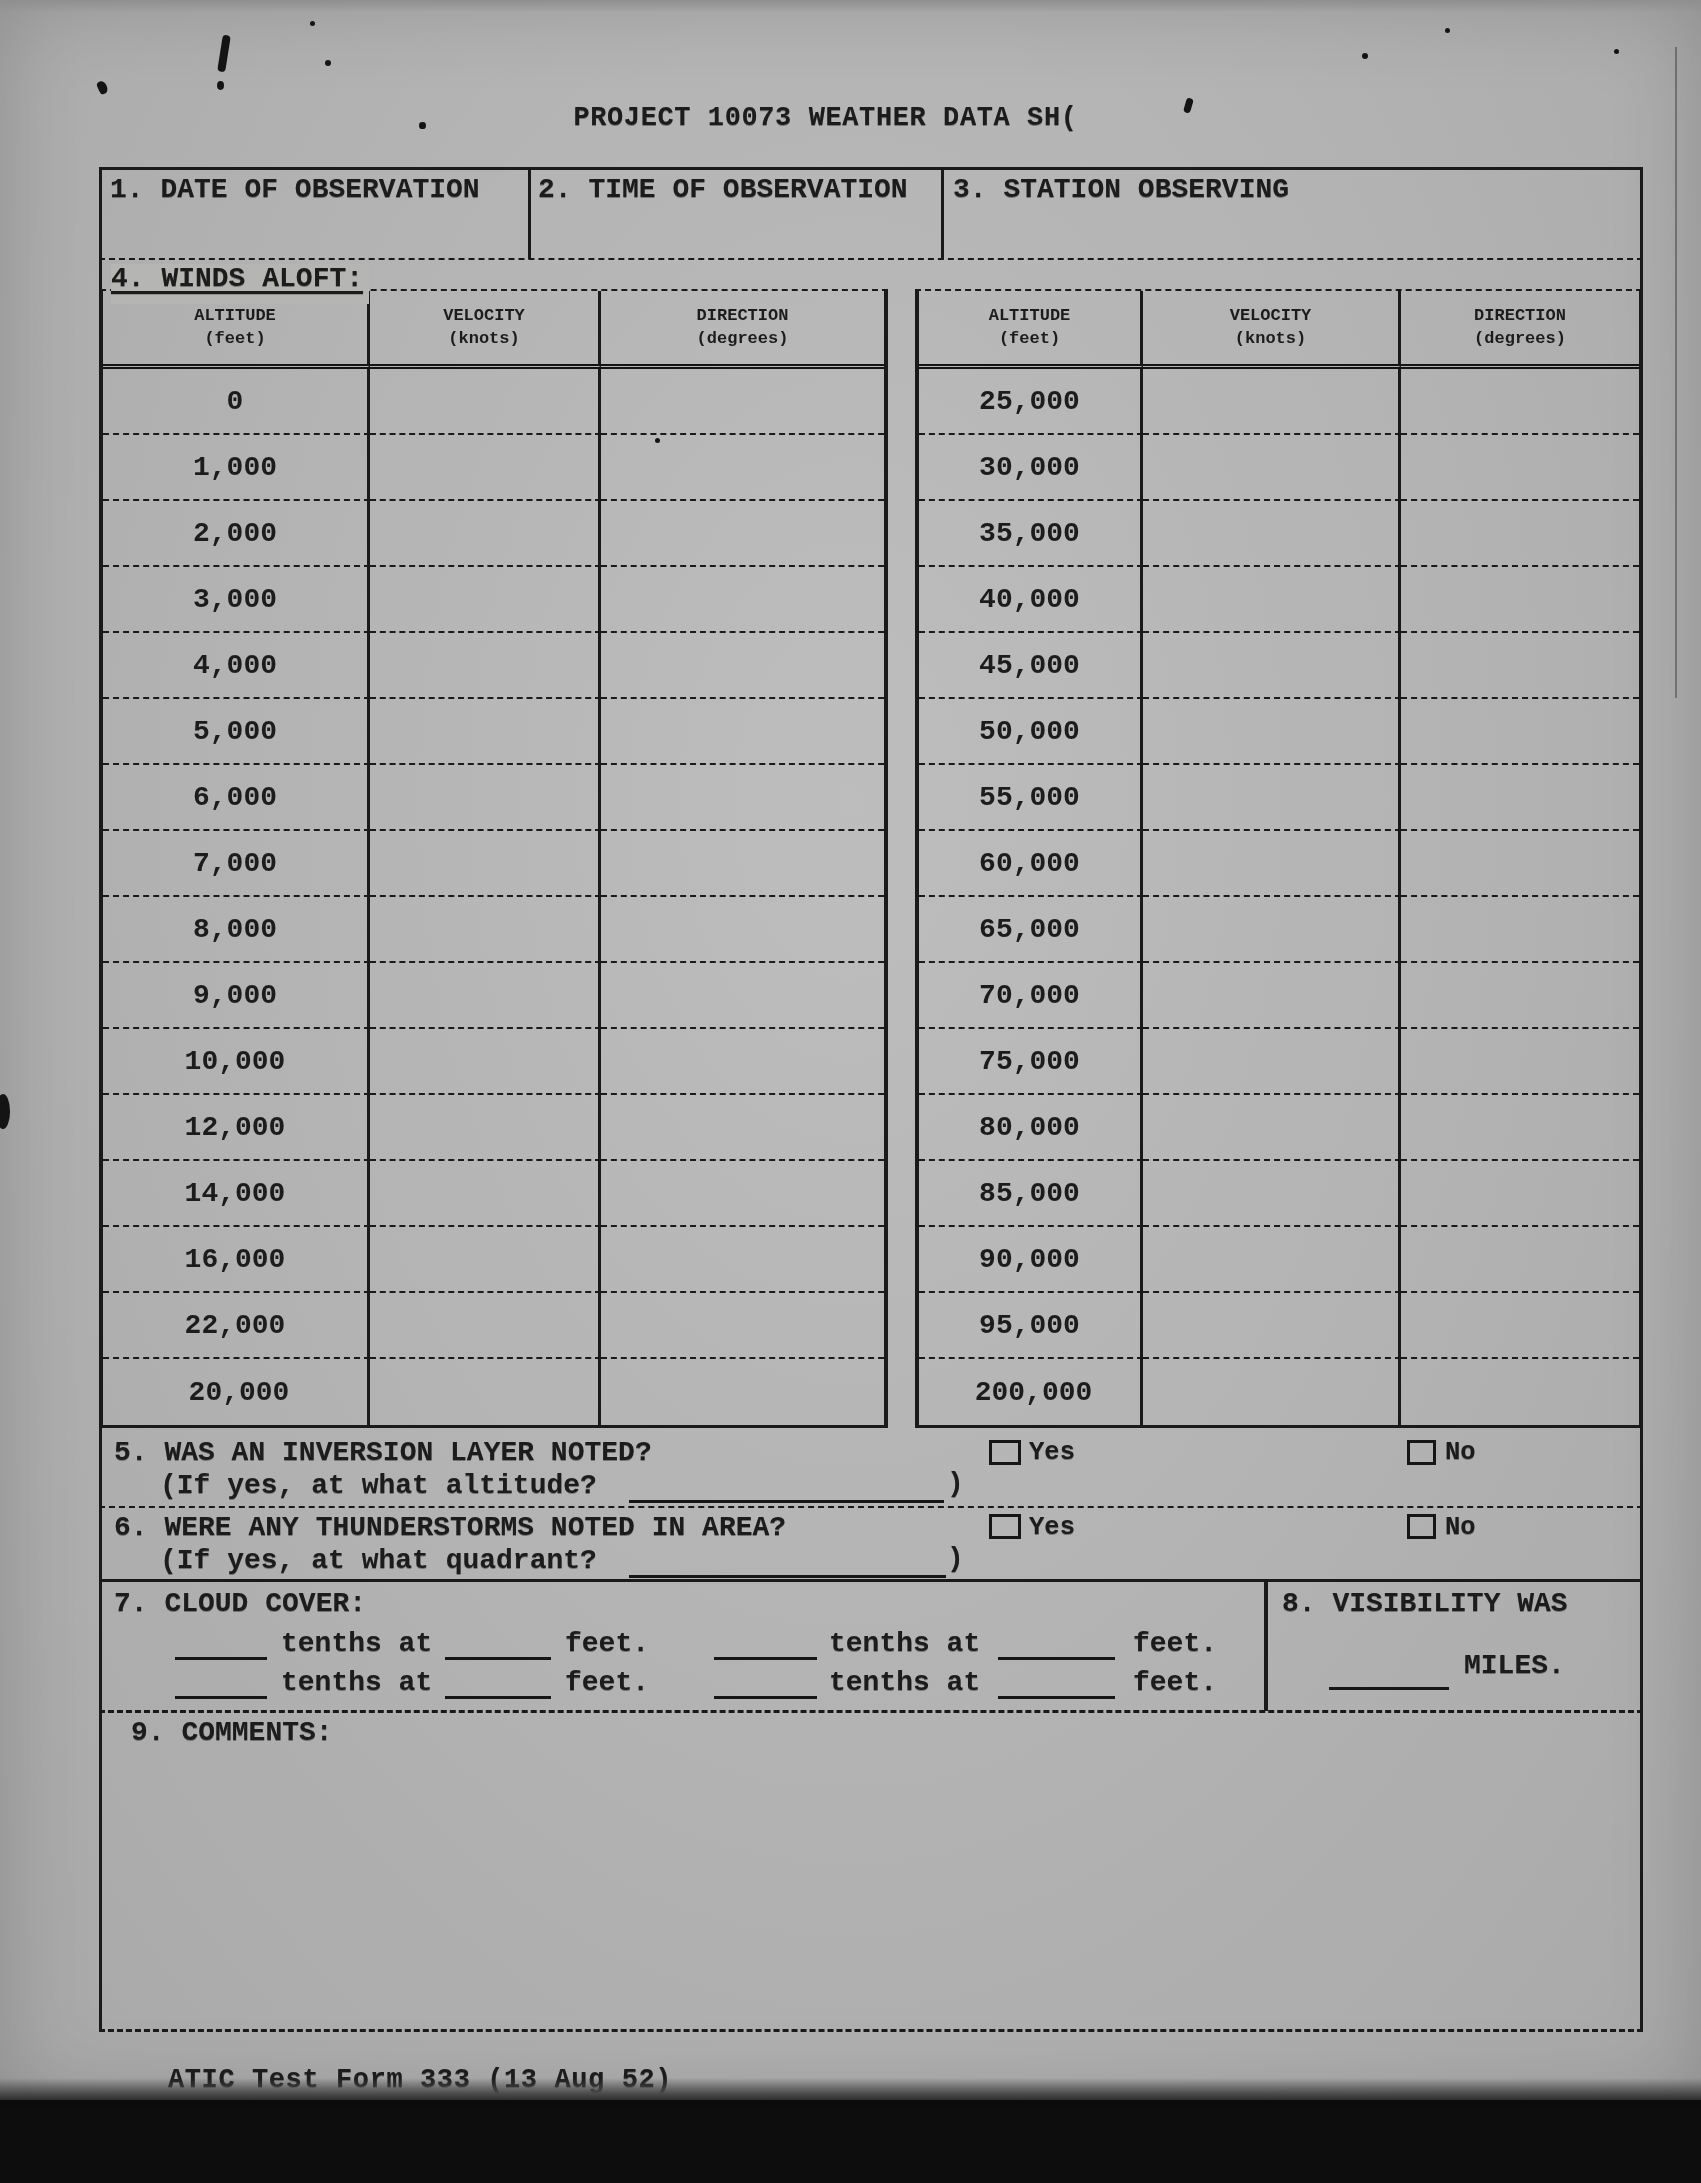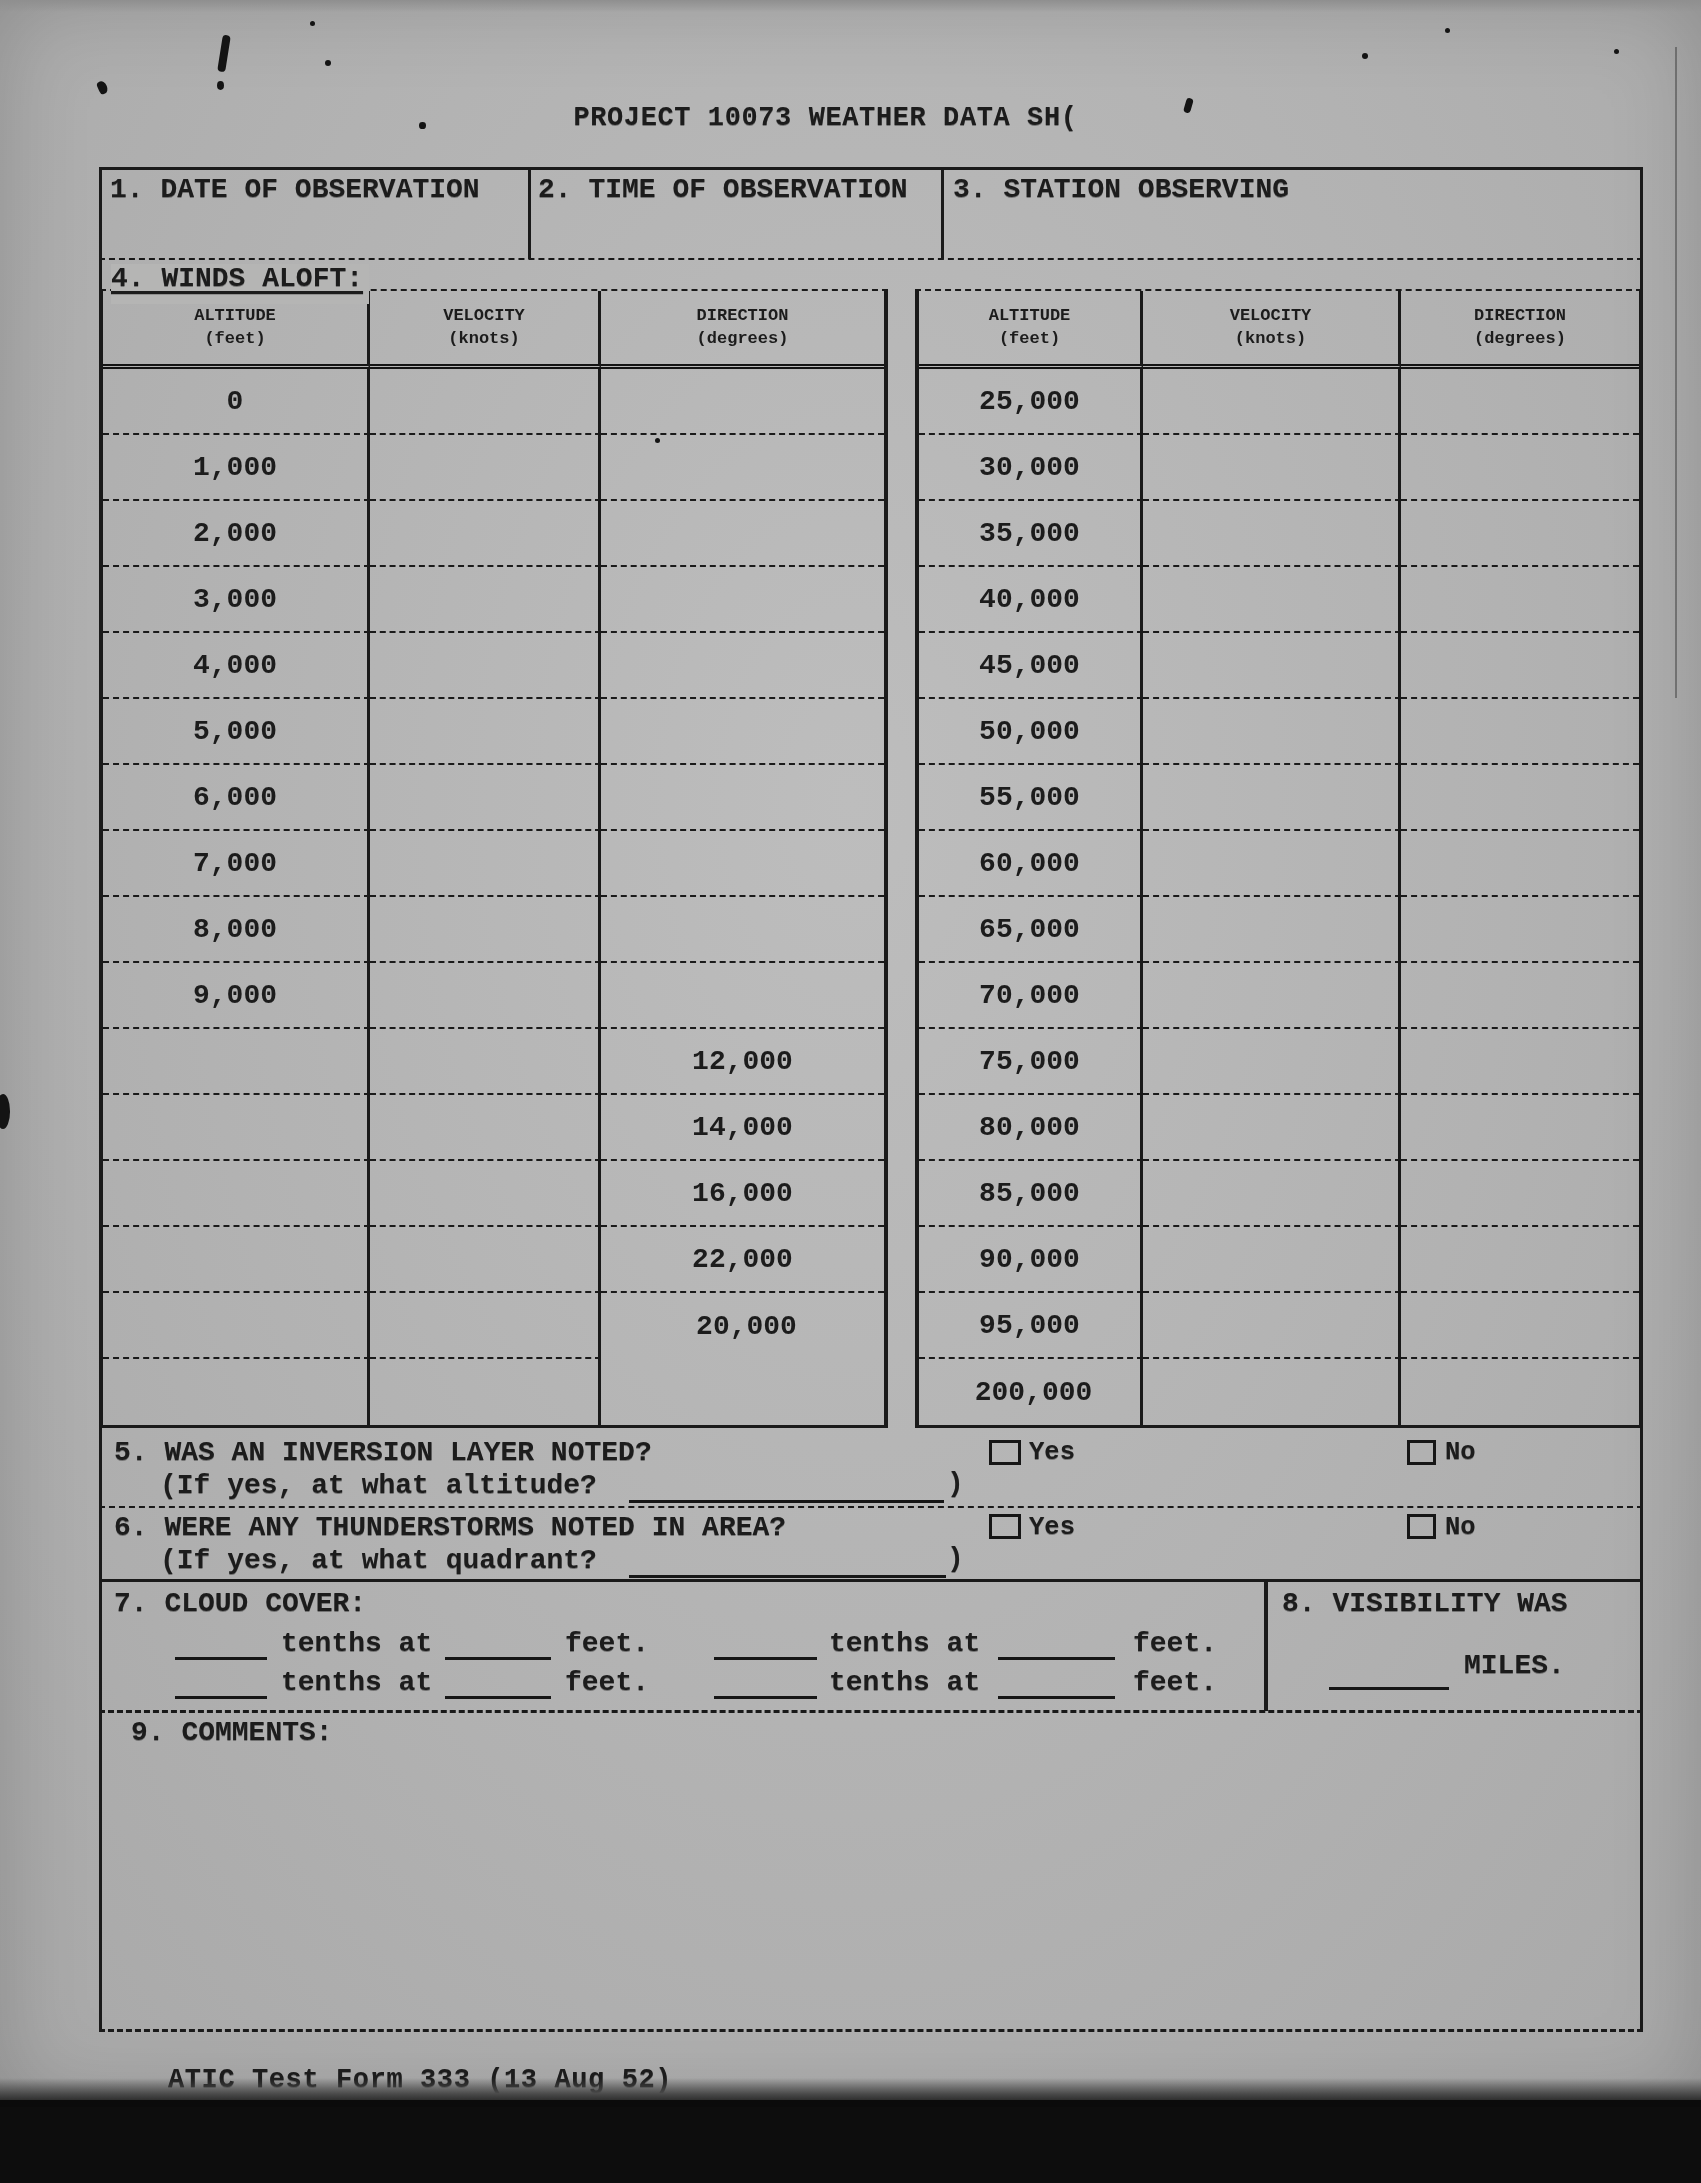--- a/index.html
+++ b/index.html
@@ -126,20 +126,21 @@
       <div class="wc wd fill"></div>
     <div class="wc wd">7,000</div>
       <div class="wc wd fill"></div>
       <div class="wc wd fill"></div>
     <div class="wc wd">8,000</div>
       <div class="wc wd fill"></div>
       <div class="wc wd fill"></div>
     <div class="wc wd">9,000</div>
       <div class="wc wd fill"></div>
       <div class="wc wd fill"></div>
+    <div class="wc wd">10,000</div>
       <div class="wc wd fill"></div>
       <div class="wc wd fill"></div>
     <div class="wc wd">12,000</div>
       <div class="wc wd fill"></div>
       <div class="wc wd fill"></div>
     <div class="wc wd">14,000</div>
       <div class="wc wd fill"></div>
       <div class="wc wd fill"></div>
     <div class="wc wd">16,000</div>
       <div class="wc wd fill"></div>

